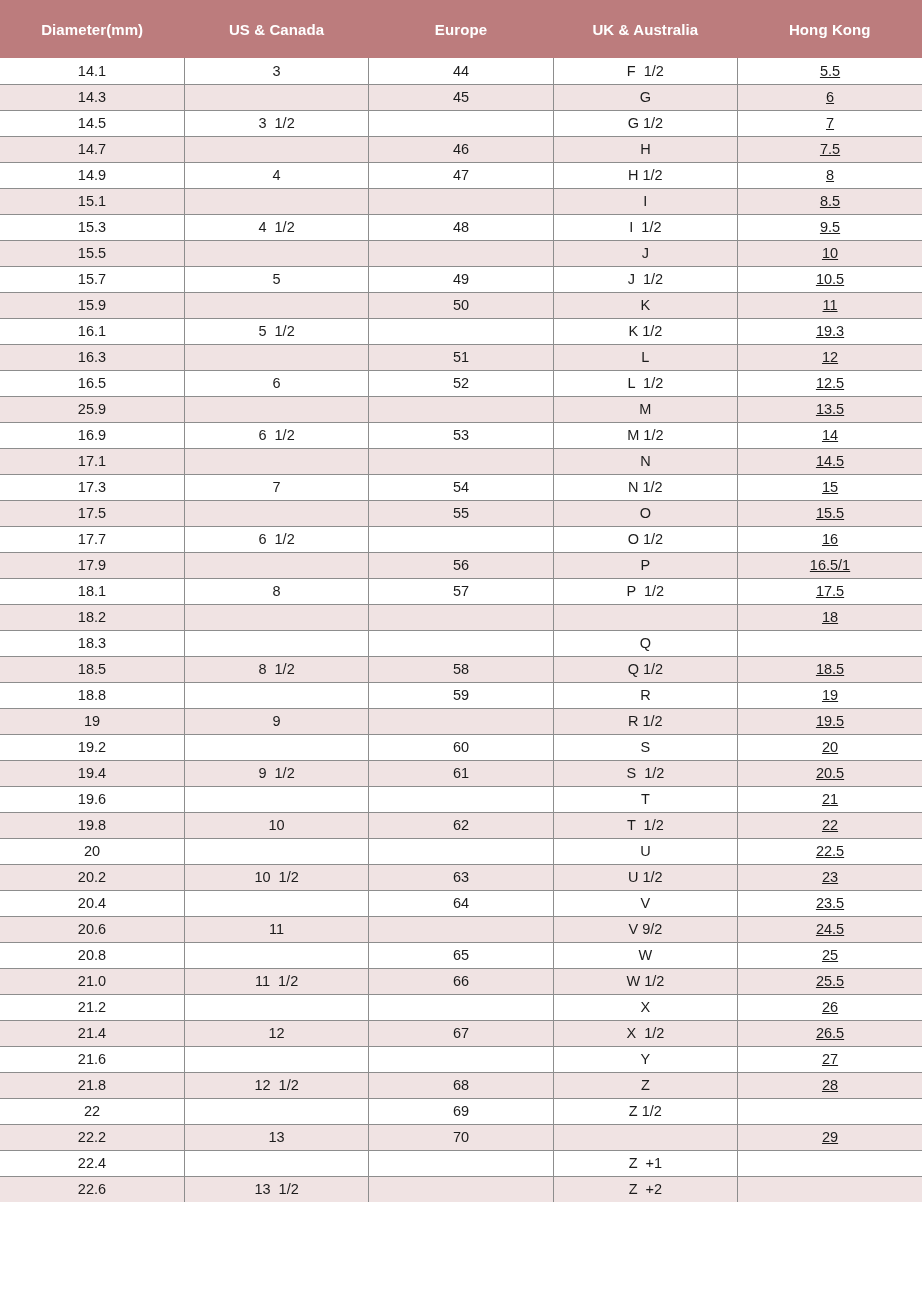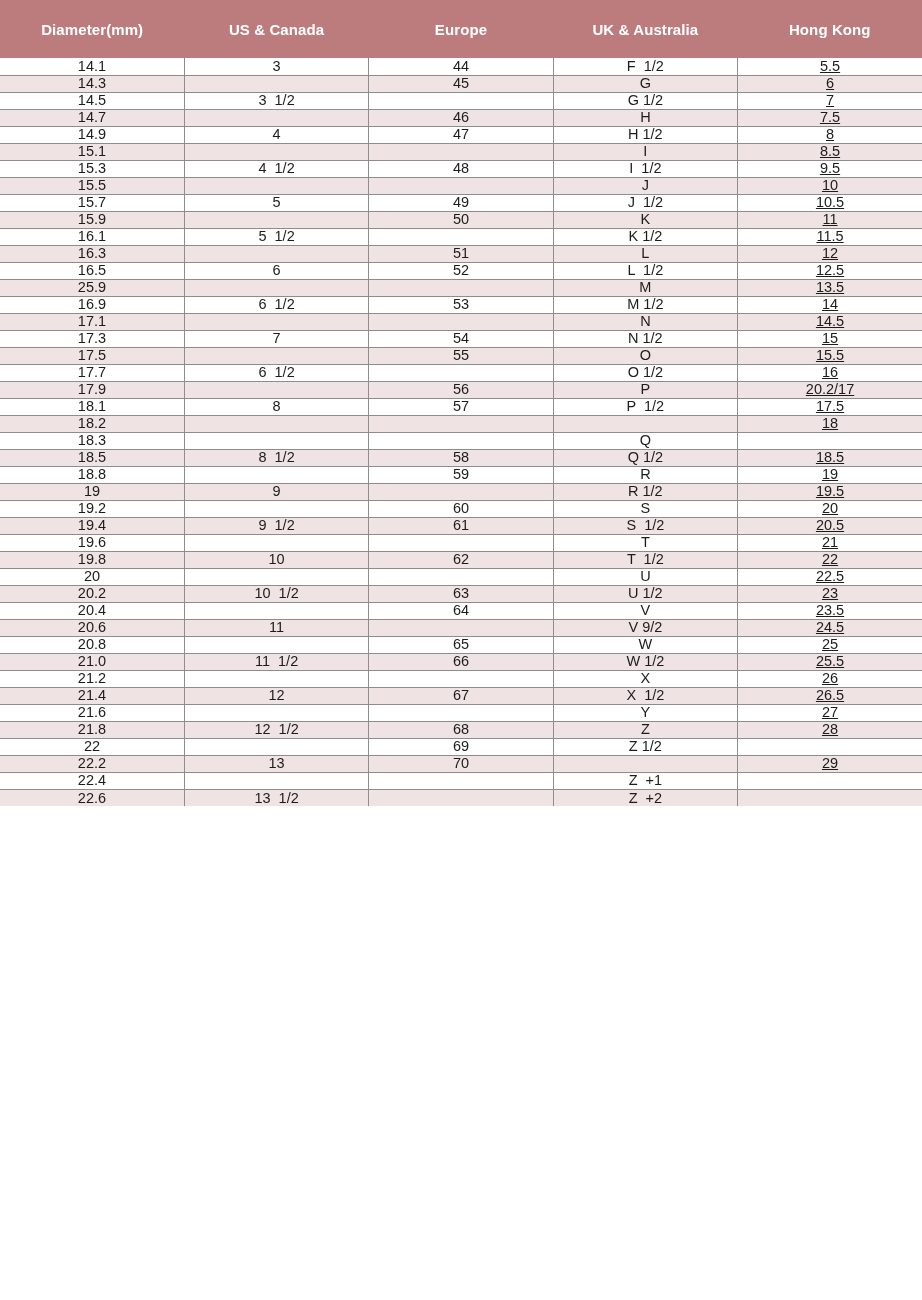--- a/index.html
+++ b/index.html
@@ -32,21 +32,21 @@
     font-size: 15px;
     font-weight: bold;
     text-align: center;
     vertical-align: middle;
     letter-spacing: 0.1px;
     border: none;
     padding: 12px;
   }
 
   
-  tbody tr { height: 17px; }
+  tbody tr { height: 26px; }
   tbody td {
     font-size: 14.5px;
     font-weight: normal;
     color: #1c1c1c;
     text-align: center;
     vertical-align: middle;
     padding: 0;
     border-right: 1px solid #8d8d8d;
     border-bottom: 1px solid #8d8d8d;
     white-space: pre;
@@ -152,21 +152,21 @@
         <td></td>
         <td>50</td>
         <td>K</td>
         <td class="hk-accent">11</td>
       </tr>
       <tr class="row-odd">
         <td>16.1</td>
         <td>5  1/2</td>
         <td></td>
         <td>K 1/2</td>
-        <td class="">11.5</td>
+        <td class="">19.3</td>
       </tr>
       <tr class="row-even">
         <td>16.3</td>
         <td></td>
         <td>51</td>
         <td>L</td>
         <td class="hk-accent">12</td>
       </tr>
       <tr class="row-odd">
         <td>16.5</td>
@@ -215,21 +215,21 @@
         <td>6  1/2</td>
         <td></td>
         <td>O 1/2</td>
         <td class="">16</td>
       </tr>
       <tr class="row-even">
         <td>17.9</td>
         <td></td>
         <td>56</td>
         <td>P</td>
-        <td class="hk-accent">20.2/17</td>
+        <td class="hk-accent">16.5/1</td>
       </tr>
       <tr class="row-odd">
         <td>18.1</td>
         <td>8</td>
         <td>57</td>
         <td>P  1/2</td>
         <td class="">17.5</td>
       </tr>
       <tr class="row-even">
         <td>18.2</td>

